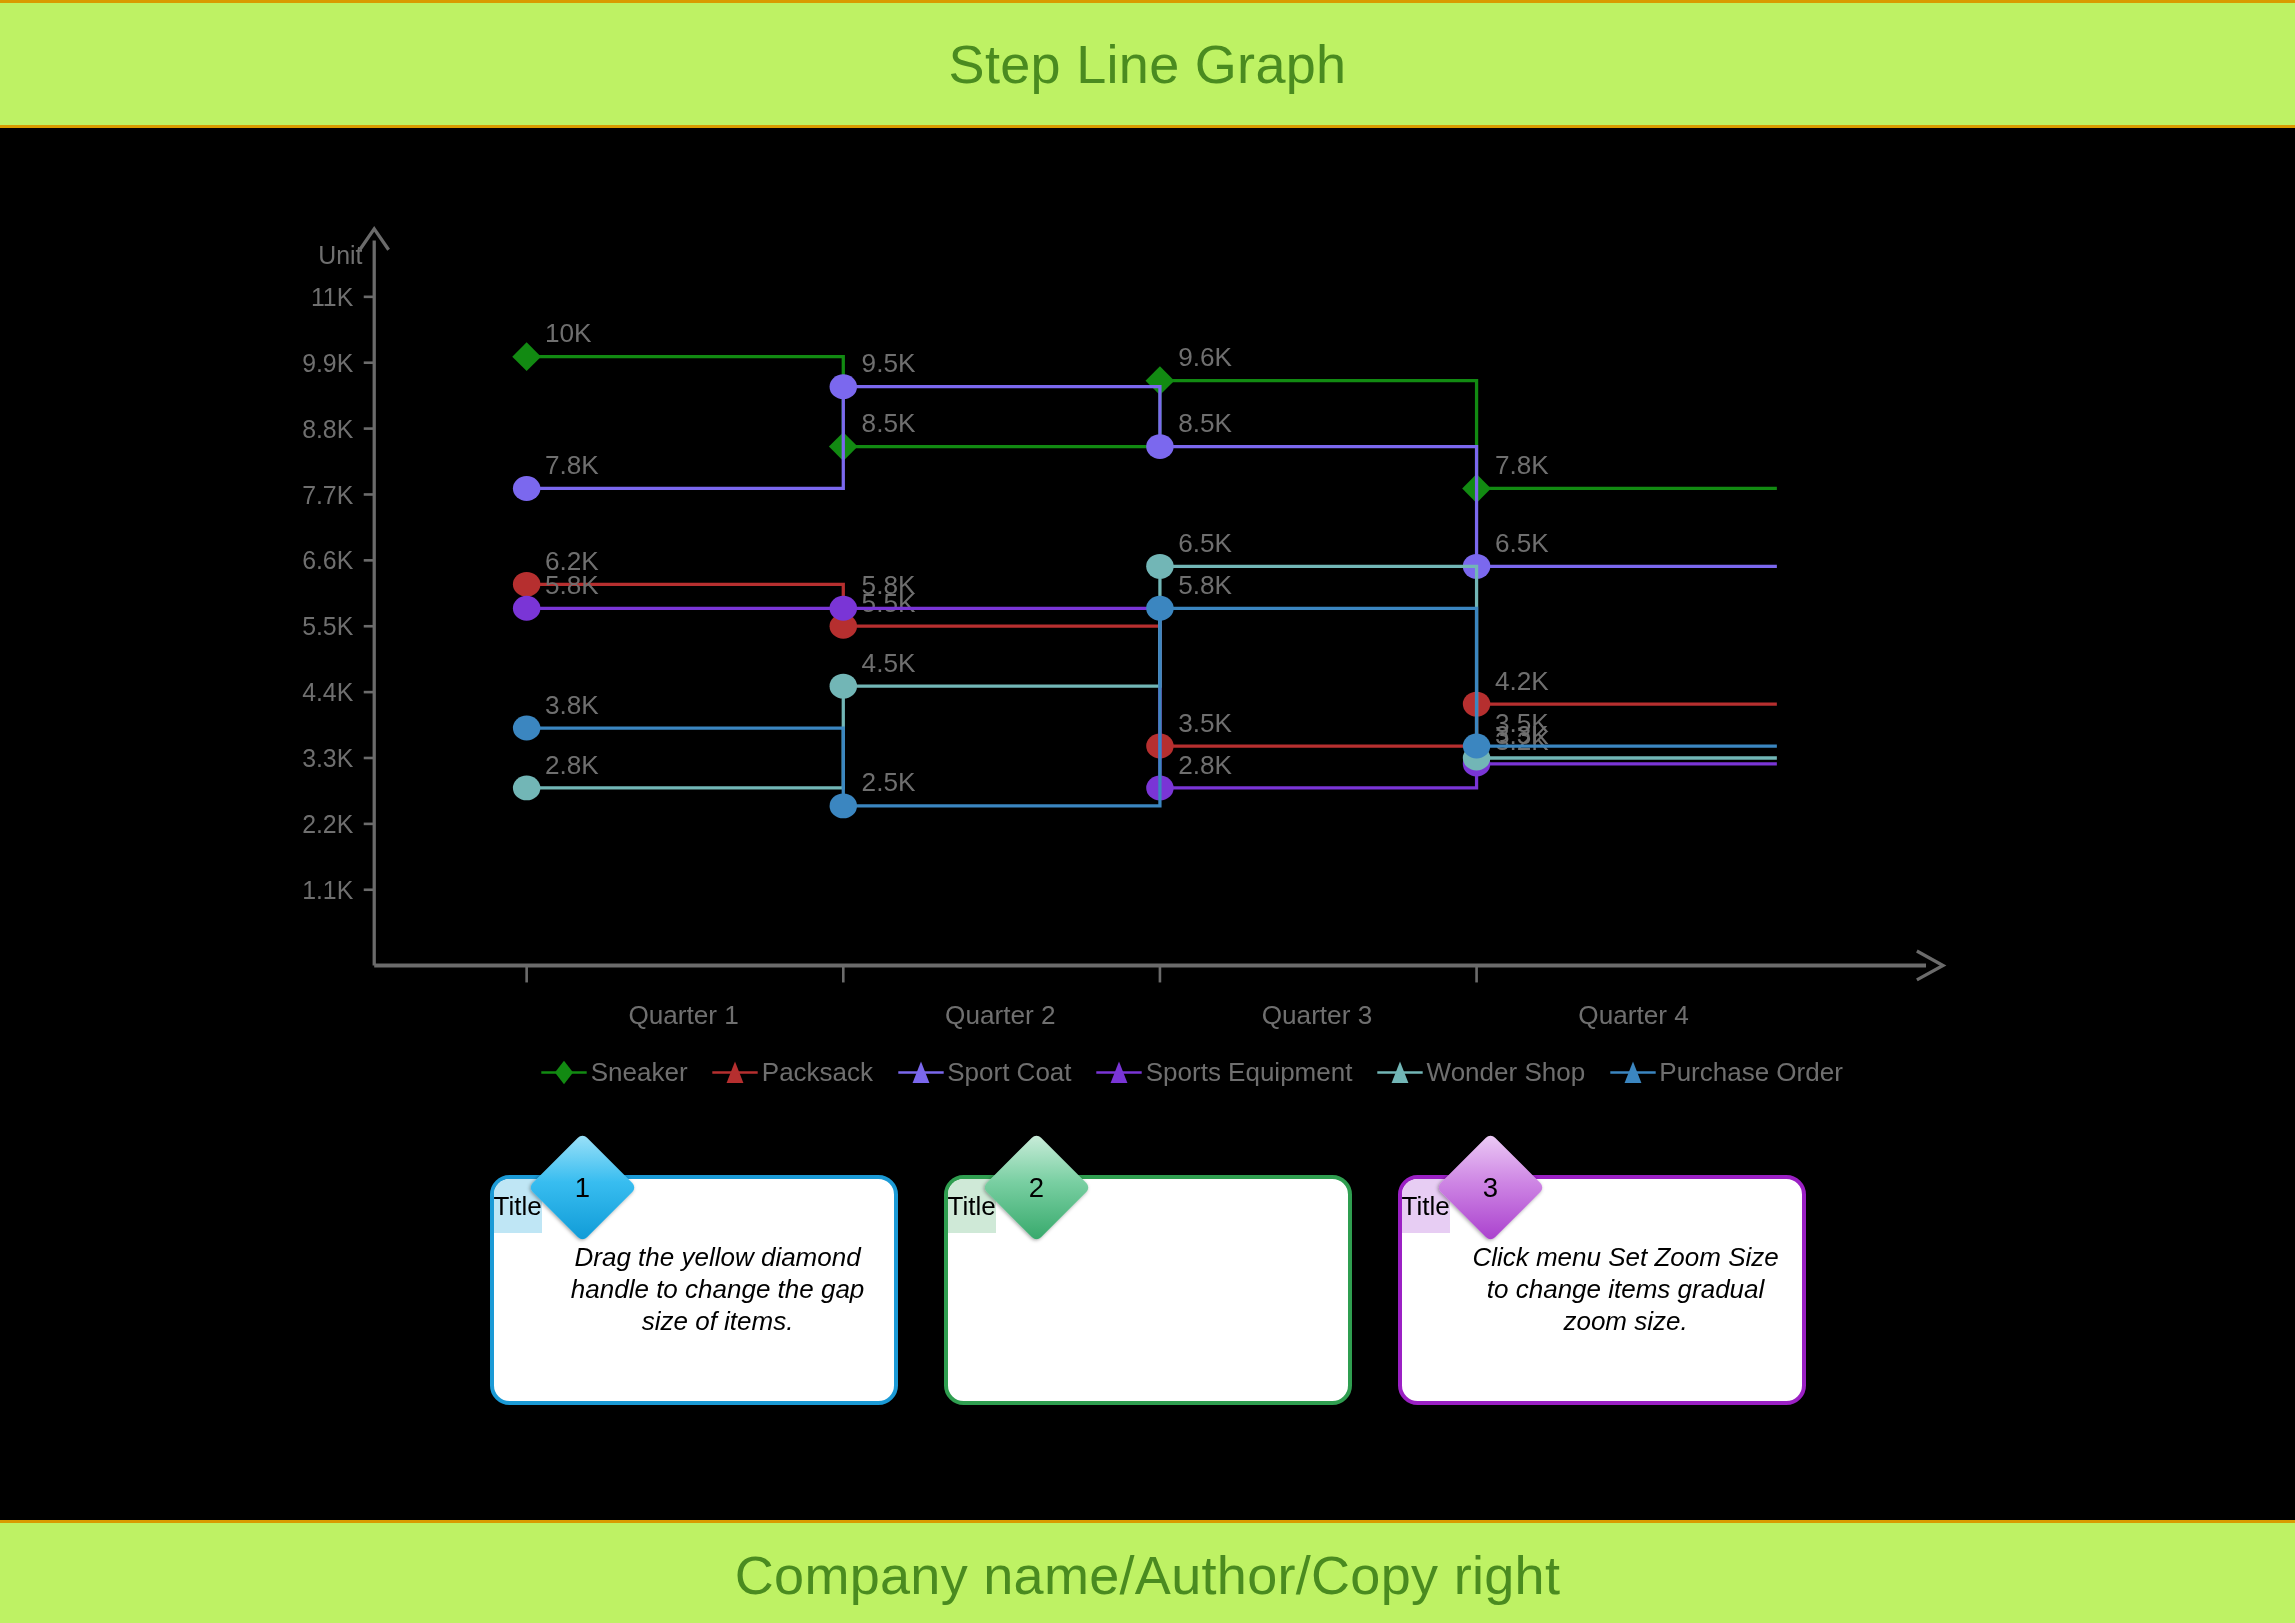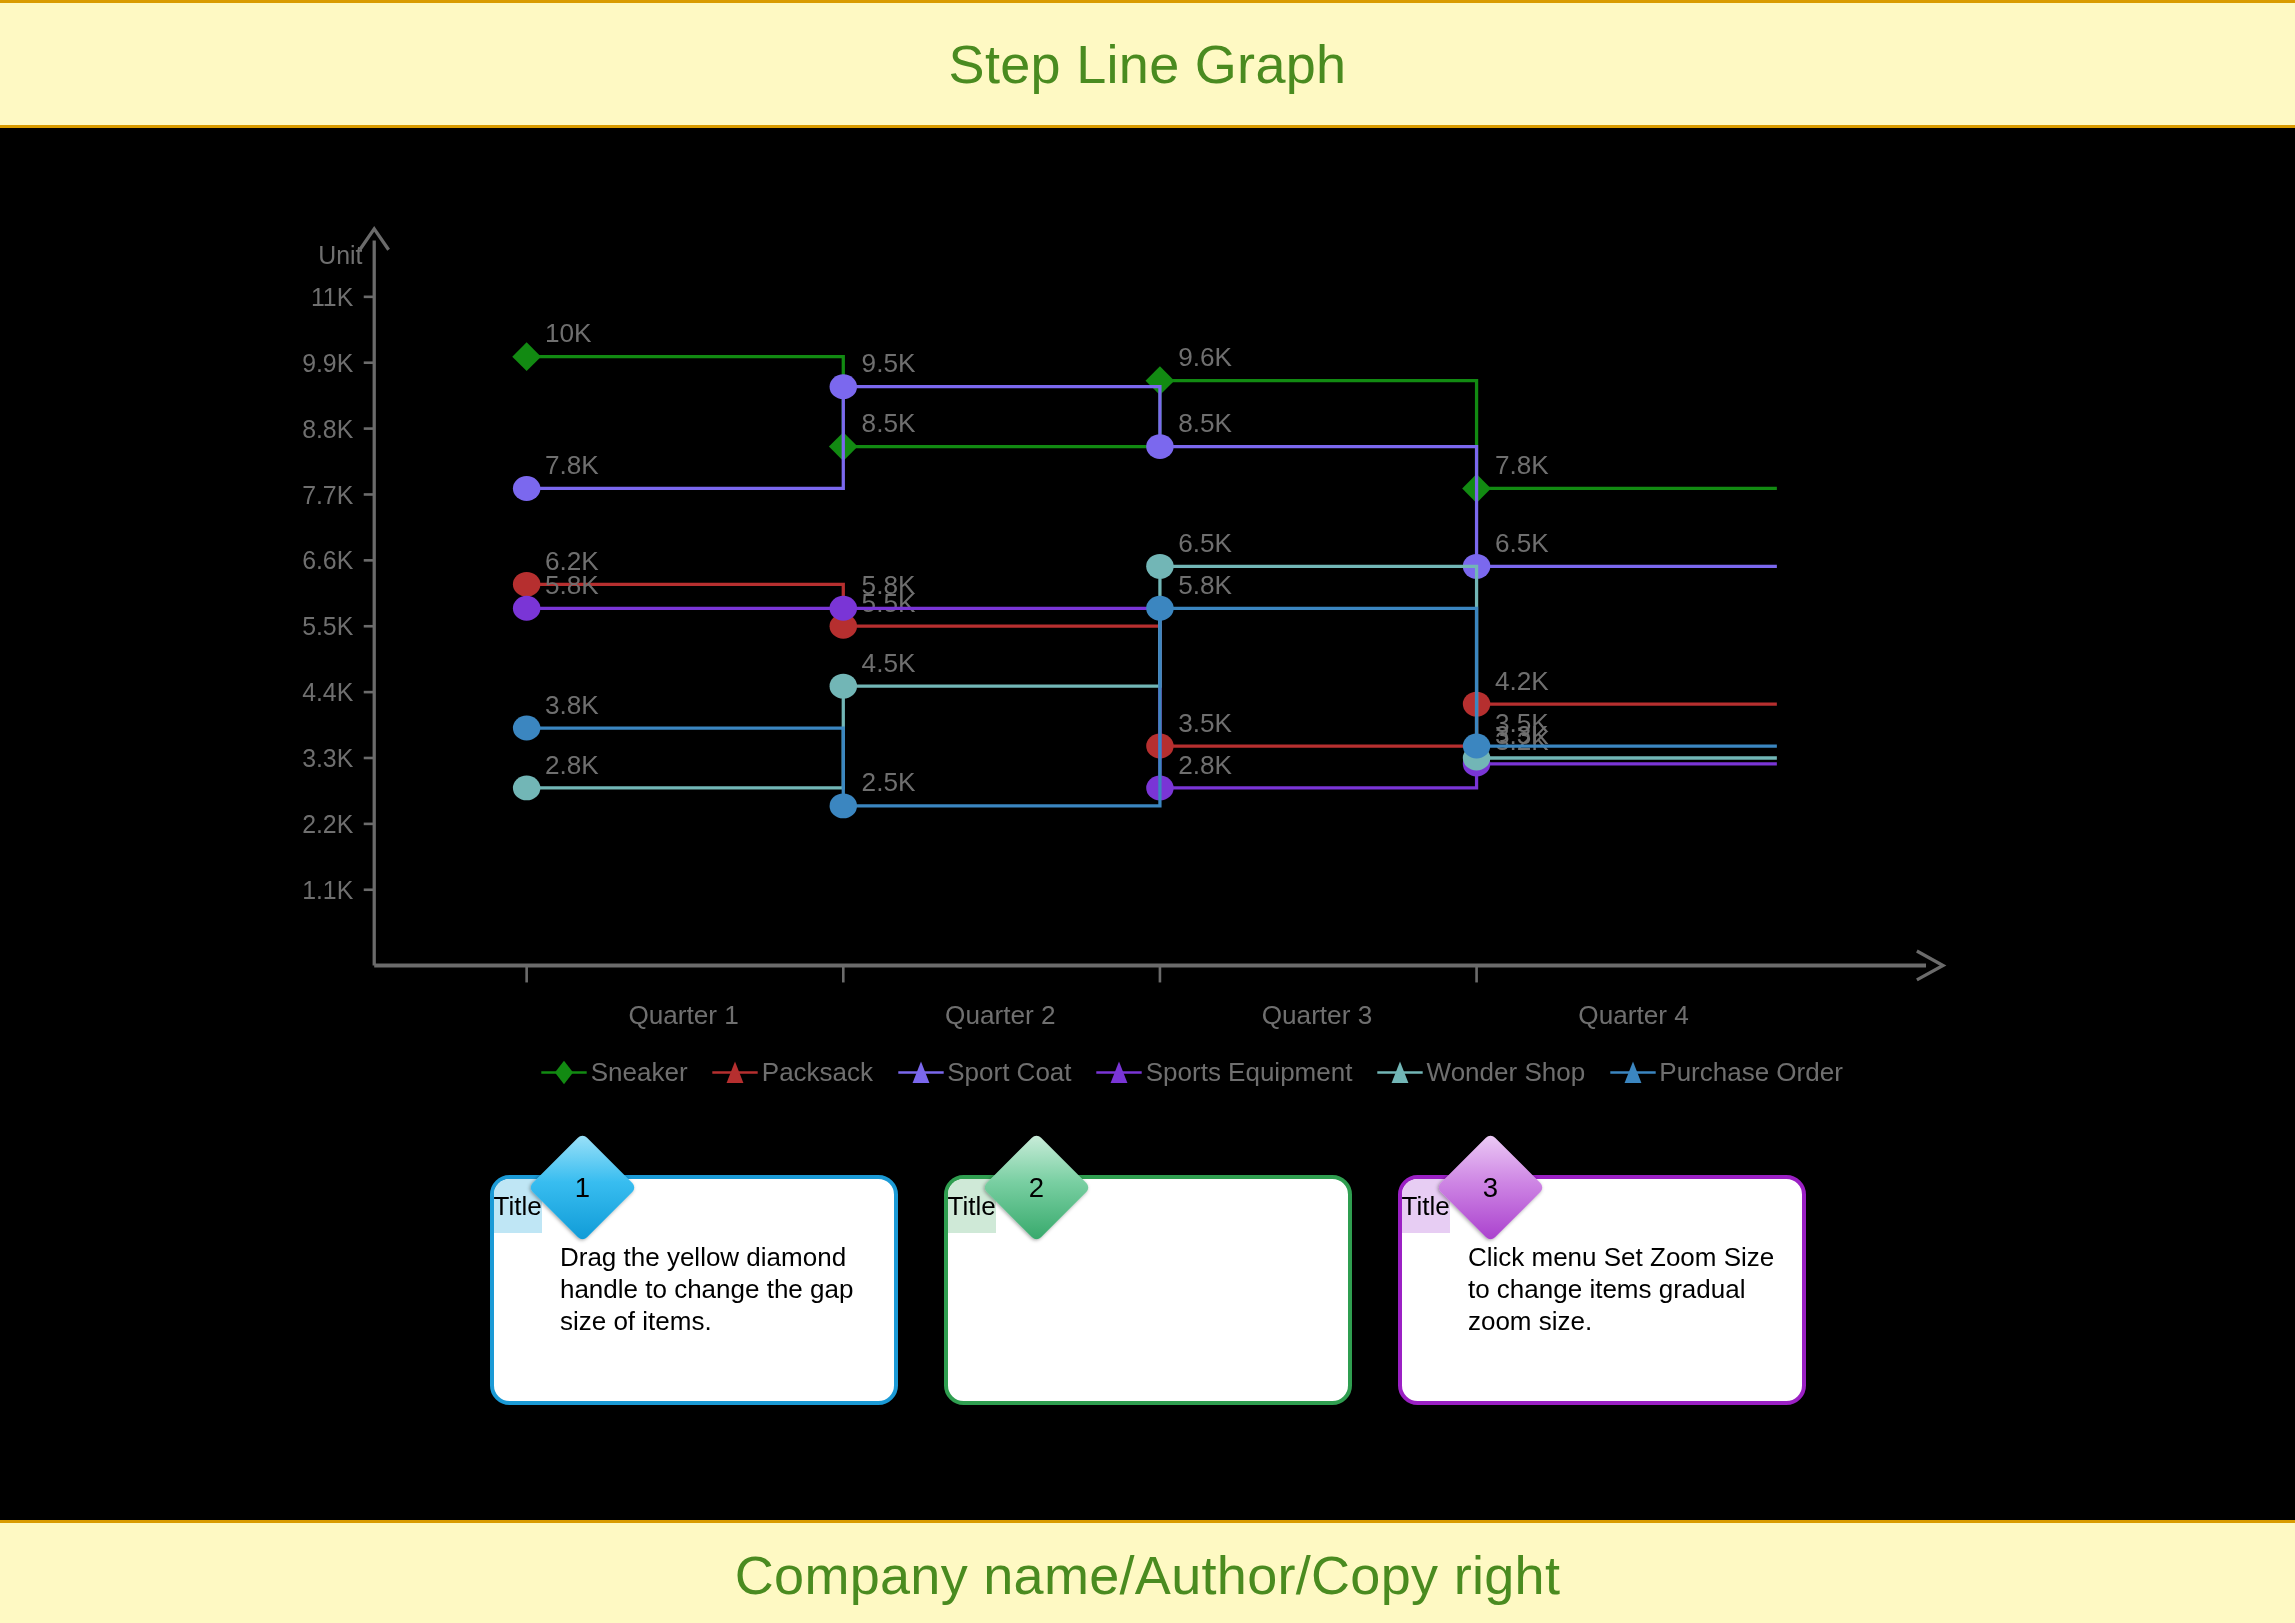--- a/index.html
+++ b/index.html
@@ -6,21 +6,21 @@
   body{
     width:2295px;height:1623px;
     background:#000;
     font-family:"Liberation Sans", sans-serif;
     overflow:hidden;
     position:relative;
   }
   
   .band{
     position:absolute;left:0;width:2295px;
-    background:#fef9c3;
+    background:#bef264;
     border-top:3.3px solid #d99b00;
     border-bottom:3.3px solid #d99b00;
     box-sizing:border-box;
     display:flex;align-items:center;justify-content:center;
   }
   #header-band{top:0;height:128px;}
   #footer-band{top:1495px;height:110px;margin-top:25px;}
   .band-text{
     color:#4a8b20;
     font-weight:400;
@@ -79,22 +79,22 @@
   .card-title{
     flex:none;height:54px;
     display:flex;align-items:center;justify-content:center;
     font-size:26px;color:#000;
     background:#bfe6f5;
   }
   .card-body{
     flex:1;
     display:flex;align-items:center;justify-content:center;
     padding:0 18.3px;
-    text-align:left;
-    font-size:26px;color:#000;line-height:1.22;
+    text-align:center;
+    font-size:26px;color:#000;line-height:1.22;font-style:italic;
   }
   .card-badge{
     position:absolute;left:54px;top:0;
     width:77px;height:77px;
     transform:rotate(45deg);
     border-radius:6.5px;
     z-index:5;
     box-shadow:0 1.3px 3.9px rgba(0,0,0,.35);
   }
   .card-badge span{

